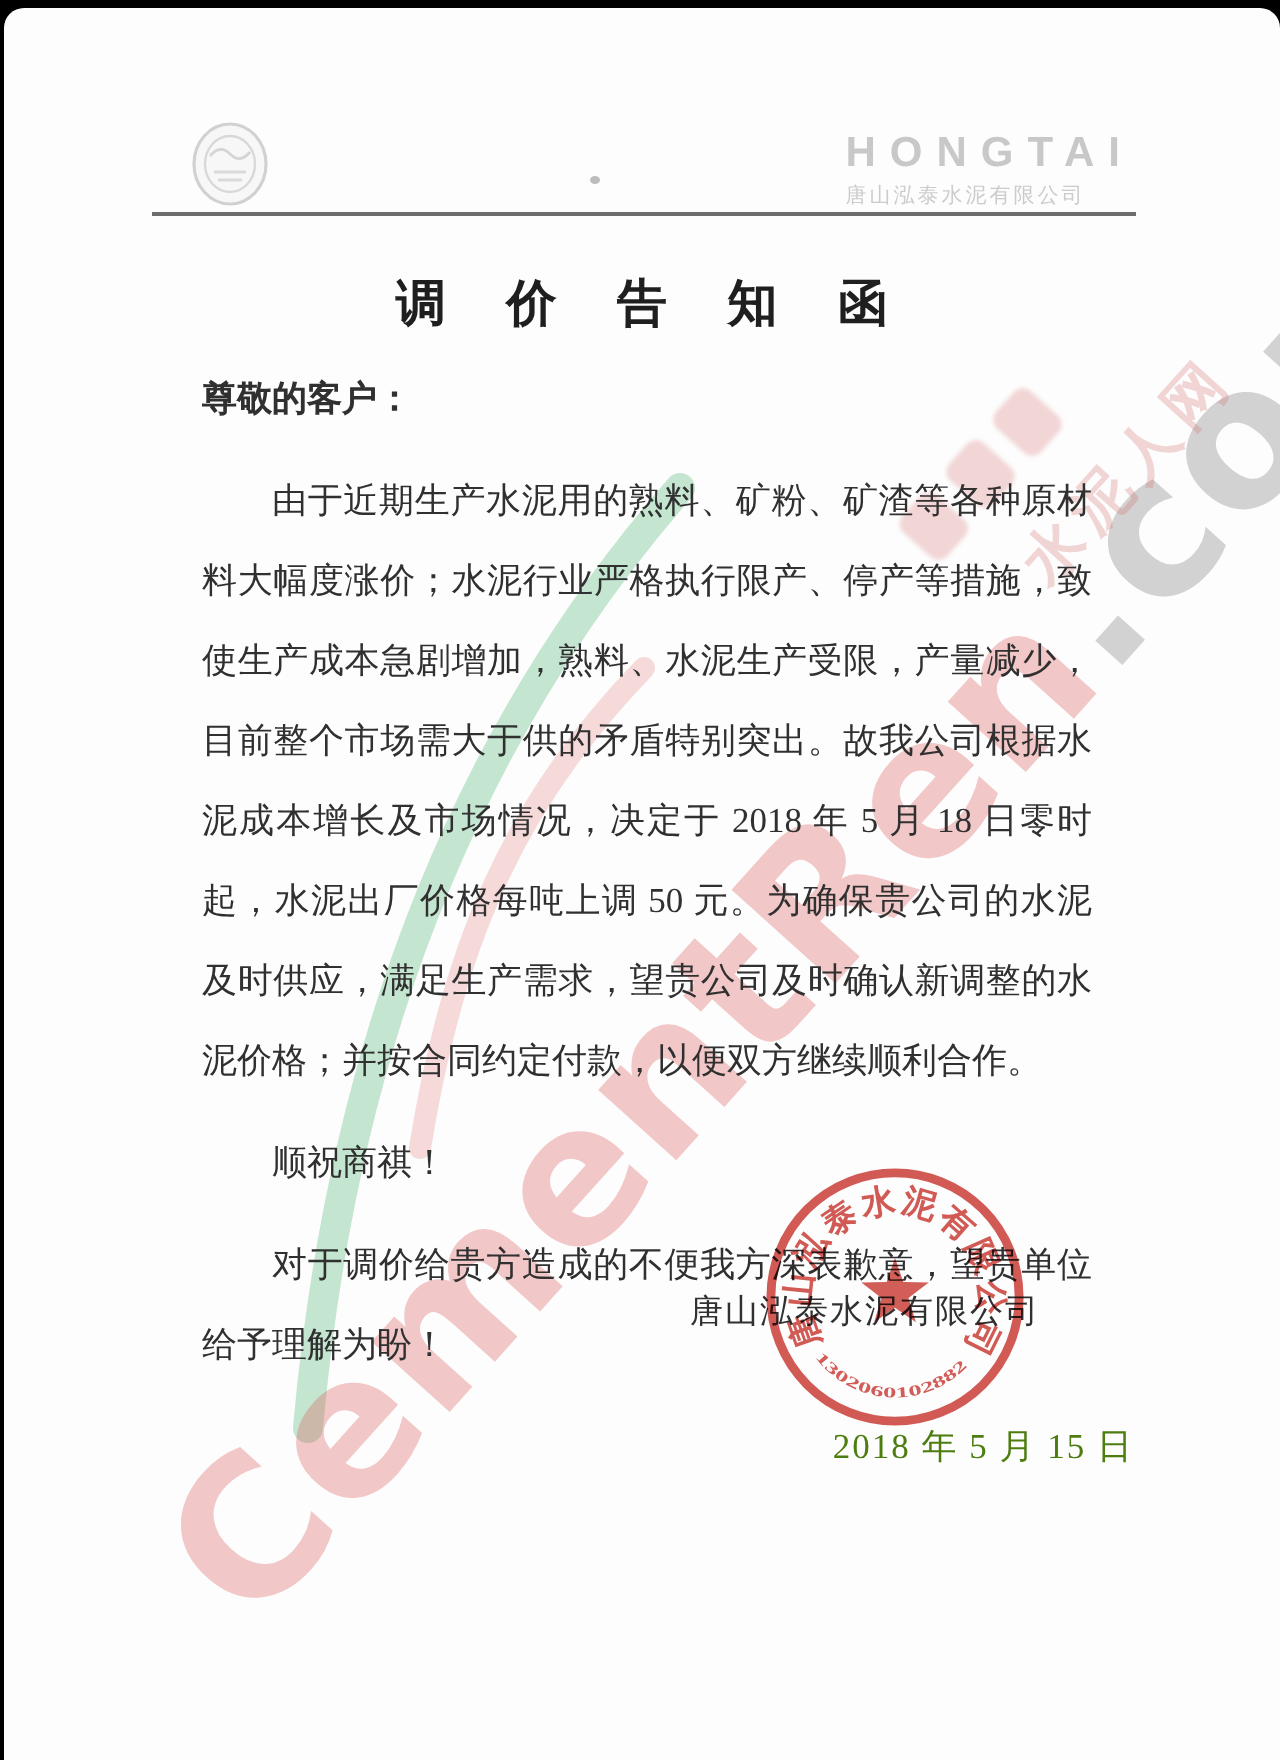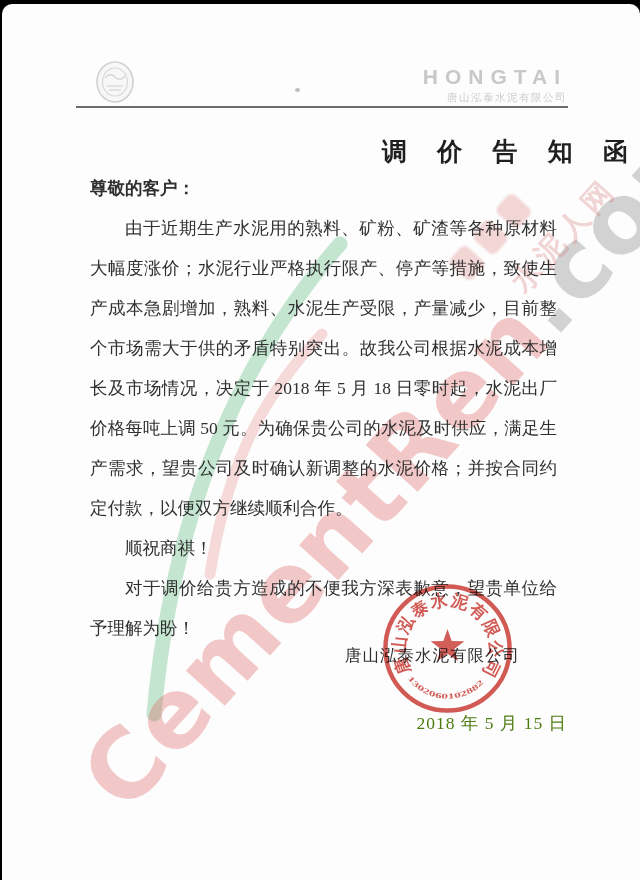--- a/index.html
+++ b/index.html
@@ -6,38 +6,38 @@
   body{
     width:640px;height:880px;position:relative;background:#000;
     font-family:"Liberation Serif","DejaVu Serif",serif;overflow:hidden;
   }
   .page{
     position:absolute;left:2px;top:4px;width:638px;height:876px;
     background:#fdfdfd;border-radius:10px 10px 0 0;overflow:hidden;
   }
   
   .emblem{position:absolute;left:93px;top:56px;width:40px;height:44px;opacity:.75;}
-  .brand-block{position:absolute;right:73px;top:62px;text-align:right;}
+  .brand-block{position:absolute;right:73px;top:62px;}
   .brand{
     font-family:"Liberation Sans","DejaVu Sans",sans-serif;font-weight:700;
     font-size:21px;letter-spacing:7px;color:#c8c8c8;line-height:22px;
   }
   .brand-sub{font-size:10.5px;letter-spacing:1.5px;color:#cccccc;margin-top:3px;}
   .header-rule{position:absolute;left:74px;top:102px;width:492px;height:2px;background:#6d6d6d;}
   .speck{position:absolute;left:293px;top:84px;width:5px;height:4px;border-radius:50%;background:#9a9a9a;opacity:.65;}
   
   .title{
-    position:absolute;left:0;top:131px;width:100%;text-align:right;
+    position:absolute;left:0;top:131px;width:100%;text-align:center;
     font-size:25px;font-weight:700;letter-spacing:12px;text-indent:12px;color:#1f1f1f;
   }
   .body-text{
     position:absolute;left:88px;top:164px;width:467px;
     font-size:17.5px;line-height:40px;color:#303030;text-align:justify;
   }
-  .body-text p{margin:0;}
+  .body-text p{margin:11px;}
   .salutation{font-weight:700;}
   .para{text-indent:2em;}
   .signature{
     position:absolute;left:0;top:641px;width:518px;text-align:right;
     font-size:16.5px;letter-spacing:1px;color:#303030;
   }
   .date{
     position:absolute;left:0;top:707px;width:565px;text-align:right;
     font-size:17.5px;letter-spacing:1px;color:#4d7c0f;
   }

